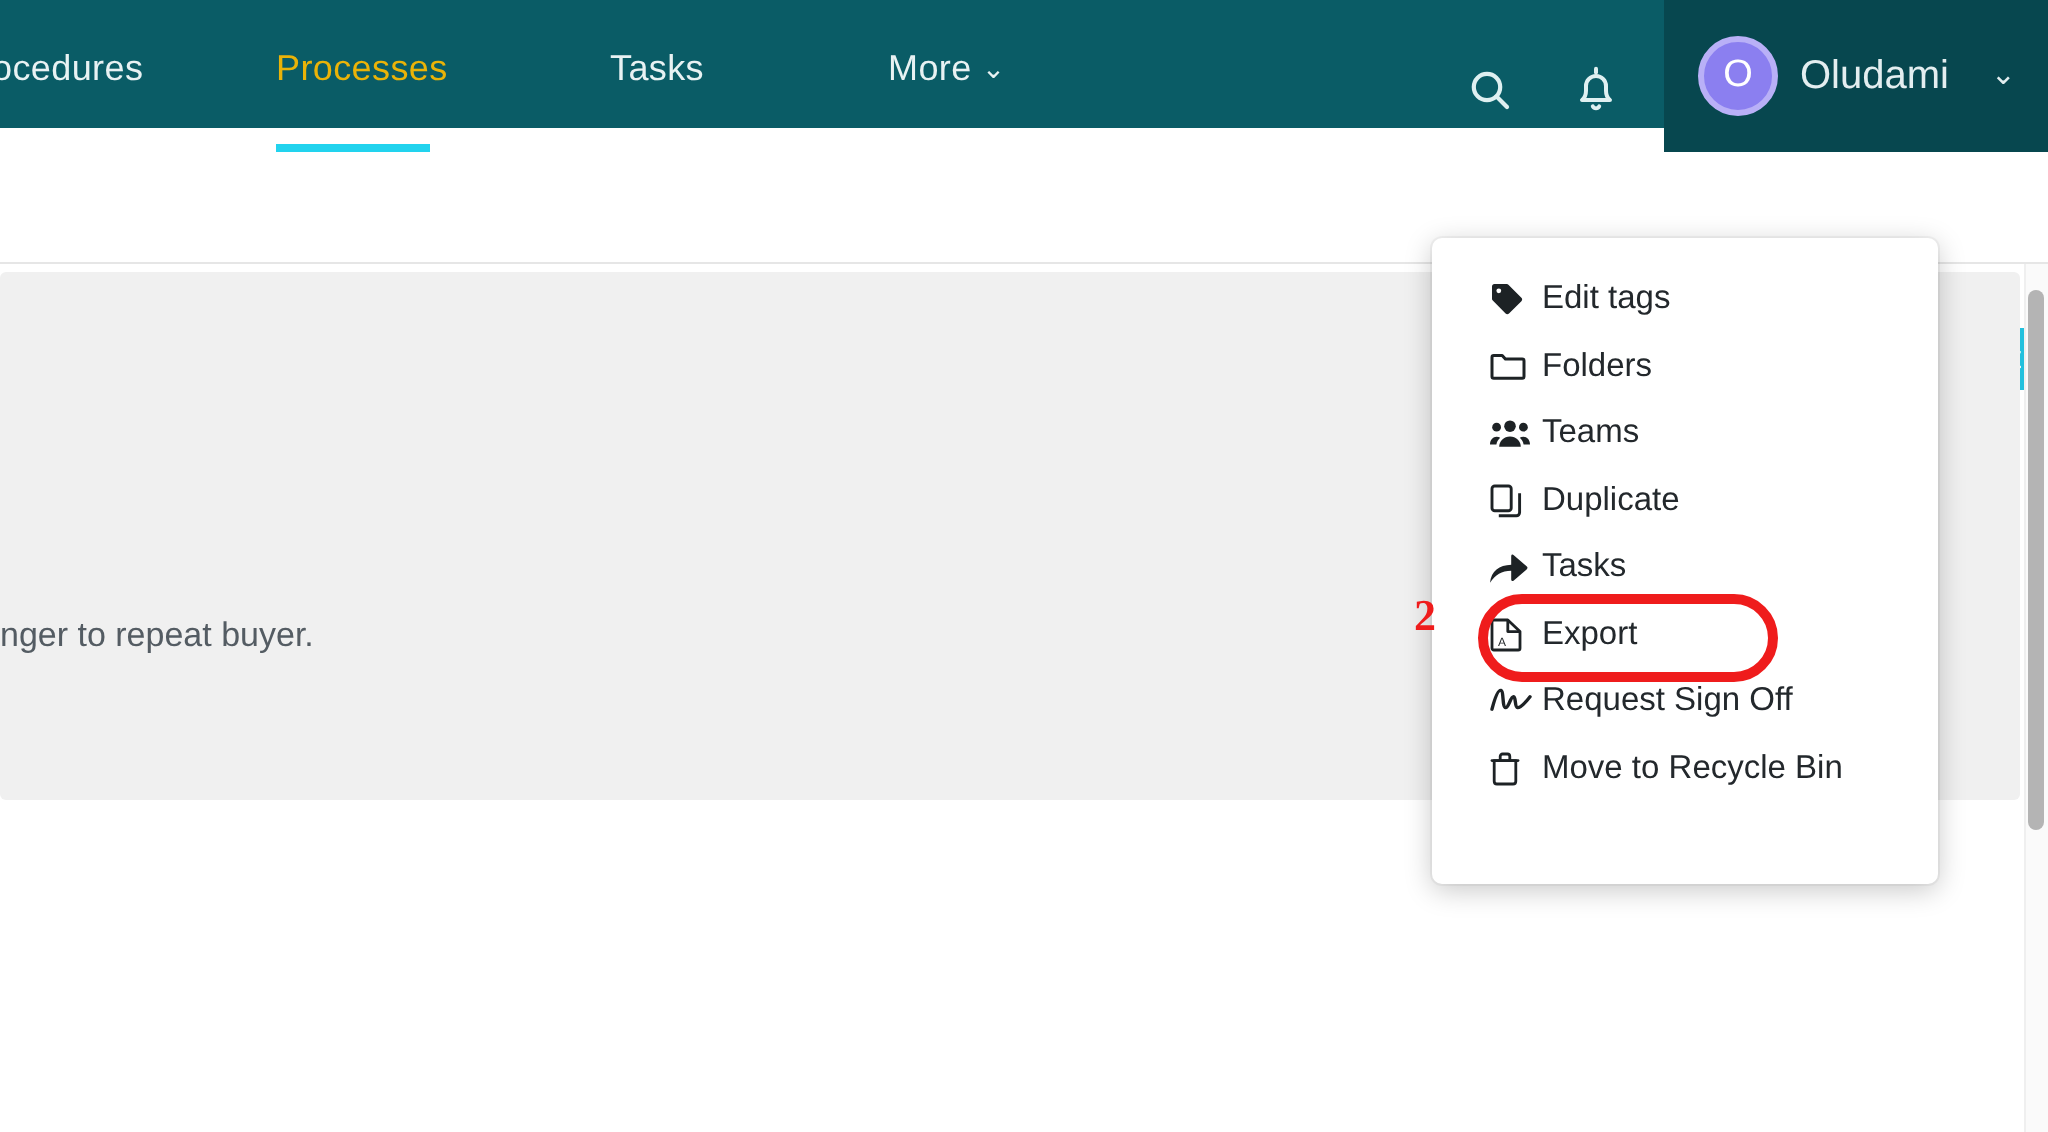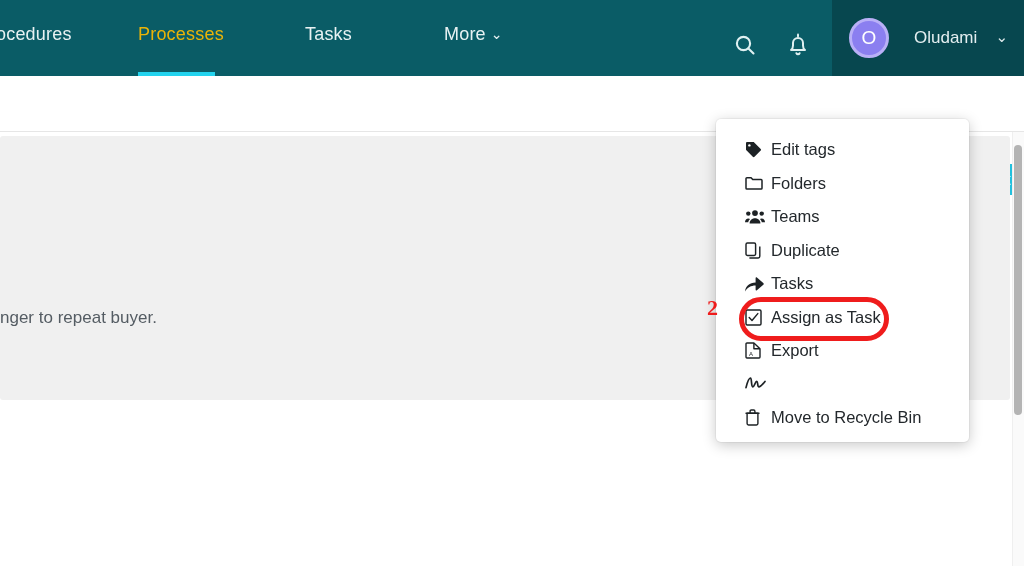--- a/index.html
+++ b/index.html
@@ -7,21 +7,21 @@
     width: 1024px; height: 566px;
     overflow: hidden;
     background: #ffffff;
     font-family: "Liberation Sans", sans-serif;
     -webkit-font-smoothing: antialiased;
   }
   #app { position: relative; width: 1024px; height: 566px; }
 
   
   .topnav {
-    position: absolute; left: 0; top: 0; width: 1024px; height: 76px;
+    position: absolute; left: 0; top: 0; width: 1024px; height: 64px;
     background: #0a5c66;
   }
   .nav-tabs { position: absolute; left: 0; top: 0; height: 76px; }
   .nav-tab {
     position: absolute; top: 24px;
     color: #eab308; font-size: 18px; letter-spacing: .2px;
     white-space: nowrap; cursor: pointer;
   }
   .nav-tab.muted { color: #e8f2f3; }
   .nav-underline {
@@ -36,21 +36,21 @@
     position: absolute; right: 0; top: 0; width: 192px; height: 76px;
     background: #07474f; display: flex; align-items: center; cursor: pointer;
   }
   .avatar {
     width: 40px; height: 40px; border-radius: 50%;
     background: #8b7ff0; border: 3px solid #b9b0f7;
     color: #ffffff; font-size: 19px;
     display: flex; align-items: center; justify-content: center;
     margin-left: 17px; flex: none;
   }
-  .user-name { color: #e3eef0; font-size: 17px; margin-left: 25px; white-space: nowrap; }
+  .user-name { color: #e3eef0; font-size: 20px; margin-left: 11px; white-space: nowrap; }
   .user-caret { color: #e3eef0; font-size: 15px; position:absolute; right: 16px; top: 28px; }
 
   
   .actionbar {
     position: absolute; left: 0; top: 76px; width: 1024px; height: 56px;
     background: #ffffff; border-bottom: 1px solid #e6e6e6;
   }
   .kebab {
     position: absolute; left: 814px; top: 92px; width: 6px;
     display: flex; flex-direction: column; gap: 3px; cursor: pointer;
@@ -281,47 +281,39 @@
 
     <div class="menu-item">
       <span class="mi-icon">
         <svg width="19" height="16" viewBox="0 0 19 16" fill="#1d2225">
           <path d="M0 15.4C.6 9.6 4.6 6.6 10.6 6.4V2.2c0-.9.6-1.2 1.3-.6l6.4 5.5c.6.5.6 1.1 0 1.6l-6.4 5.5c-.7.6-1.3.3-1.3-.6V9.4C5.8 9.5 2.7 11.3 0 15.4z"></path>
         </svg>
       </span>
       <span>Tasks</span>
     </div>
 
-    <div class="menu-item">
-      <span class="mi-icon">
-        <svg width="17" height="17" viewBox="0 0 17 17" fill="none" stroke="#1d2225" stroke-width="1.45" stroke-linecap="round" stroke-linejoin="round">
-          <rect x="1" y="1" width="15" height="15" rx="1.2"></rect>
-          <polyline points="4.2,8.6 7,11.5 12.8,4.6"></polyline>
-        </svg>
-      </span>
-      <span>Assign as Task</span>
-    </div>
 
     <div class="menu-item">
       <span class="mi-icon">
         <svg width="16" height="17" viewBox="0 0 16 17" fill="none" stroke="#1d2225" stroke-width="1.4" stroke-linejoin="round">
           <path d="M1 1.9c0-.5.4-.9.9-.9h7L15 6.8v8.3c0 .5-.4.9-.9.9H1.9c-.5 0-.9-.4-.9-.9z"></path>
           <polyline points="8.9,1 8.9,6.8 15,6.8"></polyline>
           <text x="4" y="14" font-size="6" fill="#1d2225" stroke="none" font-family="Liberation Sans, sans-serif">A</text>
         </svg>
       </span>
       <span>Export</span>
     </div>
 
     <div class="menu-item">
       <span class="mi-icon">
         <svg width="21" height="14" viewBox="0 0 21 14" fill="none" stroke="#1d2225" stroke-width="1.7" stroke-linecap="round">
           <path d="M1 10.6C2.6 4.4 4 1 5.4 1.2c1.6.2.6 8.4 2.4 8.6 1.5.2 2.5-5.6 4-5.4 1.3.2.4 5.2 2 5.4 1.4.2 3.4-1.8 6.2-5.4"></path>
         </svg>
       </span>
+      <span>Request Sign Off</span>
     </div>
 
     <div class="menu-item">
       <span class="mi-icon">
         <svg width="15" height="17" viewBox="0 0 15 17" fill="none" stroke="#1d2225" stroke-width="1.4" stroke-linejoin="round" stroke-linecap="round">
           <path d="M2.1 4.3h10.8v10.3c0 .8-.6 1.4-1.4 1.4H3.5c-.8 0-1.4-.6-1.4-1.4z"></path>
           <path d="M5.1 4.3V2.2c0-.7.5-1.2 1.2-1.2h2.4c.7 0 1.2.5 1.2 1.2v2.1"></path>
           <line x1="1" y1="4.3" x2="14" y2="4.3"></line>
         </svg>
       </span>

